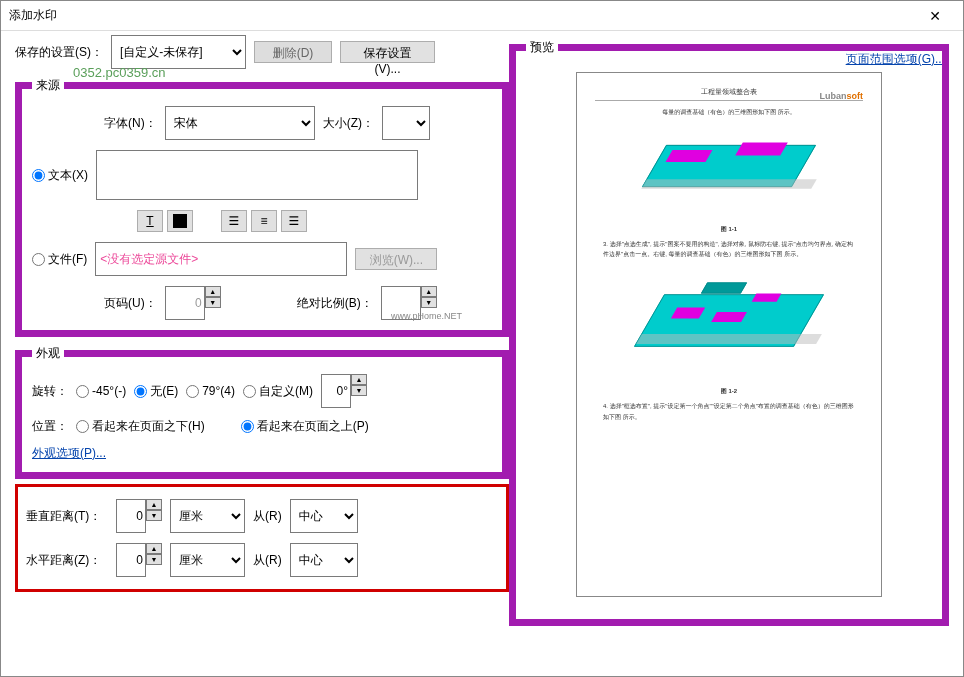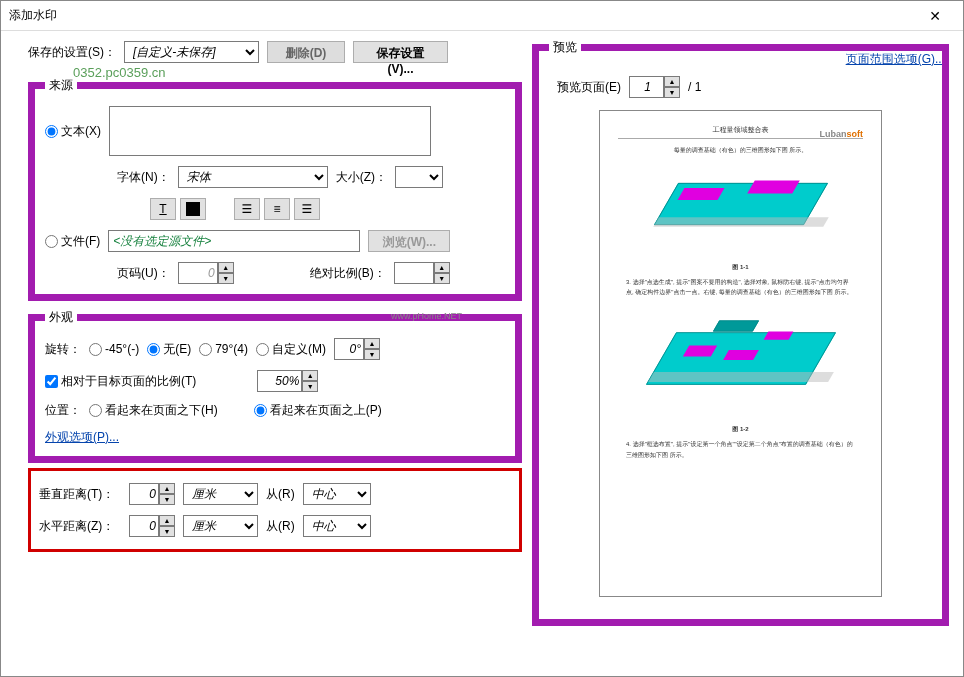--- a/index.html
+++ b/index.html
@@ -5,26 +5,26 @@
     * { box-sizing: border-box; margin: 0; padding: 0; }
     body { font-family: "Microsoft YaHei", Arial, sans-serif; font-size: 12px; background: #fff; color: #000; }
     .window { width: 964px; height: 677px; border: 1px solid #888; position: relative; background: #fff; }
     .titlebar { height: 30px; background: #fff; border-bottom: 1px solid #ddd; display: flex; align-items: center; padding: 0 8px; justify-content: space-between; }
     .titlebar-title { font-size: 12px; }
     .close-btn { width: 40px; height: 30px; text-align: center; line-height: 30px; font-size: 14px; cursor: pointer; }
     .logo-overlay { position: absolute; top: 10px; left: 10px; font-size: 20px; font-weight: bold; z-index: 10; }
     .logo-icon { color: #ff9900; font-size: 24px; vertical-align: middle; }
     .logo-text { color: #0066cc; vertical-align: middle; }
     .logo-sub { position: absolute; top: 64px; left: 72px; font-size: 13px; color: #5a9f5a; z-index: 10; }
-    .content { padding: 8px 14px; display: flex; gap: 10px; height: calc(100% - 72px); margin-left: 13px; }
+    .content { padding: 8px 14px; display: flex; gap: 0; height: calc(100% - 72px); }
     .left-col { width: 494px; display: flex; flex-direction: column; gap: 8px; }
     .right-col { flex: 1; display: flex; flex-direction: column; }
     .toolbar-row { display: flex; align-items: center; gap: 8px; height: 26px; margin-bottom: 4px; }
-    .btn { border: 1px solid #adadad; background: #e1e1e1; padding: 3px 10px; font-size: 12px; cursor: pointer; height: 22px; font-weight: bold; }
-    select, input[type="text"], input[type="number"] { border: 1px solid #7a7a7a; font-size: 12px; height: 22px; padding: 0 4px; background: #fff; font-style: italic; }
+    .btn { border: 1px solid #adadad; background: #e1e1e1; padding: 3px 10px; font-size: 12px; cursor: pointer; height: 22px; }
+    select, input[type="text"], input[type="number"] { border: 1px solid #7a7a7a; font-size: 12px; height: 34px; padding: 0 4px; background: #fff; }
     .link { color: #0645ad; text-decoration: underline; cursor: pointer; }
     fieldset { border: 7px solid #a21caf; padding: 12px 10px 10px; position: relative; }
     legend { padding: 0 4px; font-size: 12px; }
     .row { display: flex; align-items: center; gap: 8px; margin-bottom: 10px; }
     .row label { white-space: nowrap; }
     input[type="radio"], input[type="checkbox"] { margin-right: 3px; vertical-align: middle; }
     .textarea { width: 322px; height: 50px; border: 1px solid #7a7a7a; resize: none; }
     .icon-btn { width: 26px; height: 22px; border: 1px solid #adadad; background: #e1e1e1; display: inline-flex; align-items: center; justify-content: center; cursor: pointer; }
     .black-box { width: 14px; height: 14px; background: #000; }
     .spinner { display: inline-flex; }
@@ -68,43 +68,43 @@
         <span>保存的设置(S)：</span>
         <select style="width:135px">
           <option>[自定义-未保存]</option>
         </select>
         <button class="btn" style="width:78px;background:#ddd;color:#666">删除(D)</button>
         <button class="btn" style="width:95px">保存设置(V)...</button>
       </div>
 
       <fieldset>
         <legend>来源</legend>
-        <div class="row">
-          <label><input type="radio" name="src" checked="" style=""><span>文本(X)</span></label>
-          <textarea class="textarea" style=""></textarea>
-        </div>
         <div class="row" style="margin-left:72px">
           <span>字体(N)：</span>
           <select style="width:150px"><option>宋体</option></select>
           <span>大小(Z)：</span>
           <select style="width:48px"><option></option></select>
+        </div>
+        <div class="row">
+          <label><input type="radio" name="src" checked="" style=""><span>文本(X)</span></label>
+          <textarea class="textarea" style=""></textarea>
         </div>
         <div class="row" style="margin-left:105px;gap:4px">
           <span class="icon-btn" style="text-decoration:underline">T</span>
           <span class="icon-btn">
               <span class="black-box"></span>
             </span>
           <span style="width:20px"></span>
           <span class="icon-btn">☰</span>
           <span class="icon-btn">≡</span>
           <span class="icon-btn">☰</span>
         </div>
         <div class="row">
           <label><input type="radio" name="src" style=""><span>文件(F)</span></label>
-          <input type="text" style="width: 252px; color: #15803d;" value="&lt;没有选定源文件&gt;">
+          <input type="text" style="width: 252px; color: #ec4899;" value="&lt;没有选定源文件&gt;">
           <button class="btn" style="width:82px;color:#999">浏览(W)...</button>
         </div>
         <div class="row" style="margin-left:72px;margin-bottom:0">
           <span>页码(U)：</span>
           <span class="spinner">
             <input type="text" style="color: rgb(153, 153, 153);" value="0">
             <span class="spinner-btns">
                 <span>▲</span>
                 <span>▼</span>
               </span>
@@ -131,31 +131,20 @@
           <label><input type="radio" name="rot" style=""><span>自定义(M)</span></label>
           <span class="spinner">
             <input type="text" style="width: 30px;" value="0°">
             <span class="spinner-btns">
                 <span>▲</span>
                 <span>▼</span>
               </span>
           </span>
         </div>
         <div class="row">
-          <label><input type="checkbox" checked="" style=""><span>相对于目标页面的比例(T)</span></label>
-          <span style="width:45px"></span>
-          <span class="spinner">
-            <input type="text" style="width: 45px;" value="50%">
-            <span class="spinner-btns">
-                <span>▲</span>
-                <span>▼</span>
-              </span>
-          </span>
-        </div>
-        <div class="row">
           <span>位置：</span>
           <label><input type="radio" name="pm" style=""><span>看起来在页面之下(H)</span></label>
           <span style="width:20px"></span>
           <label><input type="radio" name="pm" checked="" style=""><span>看起来在页面之上(P)</span></label>
         </div>
         <a class="link">外观选项(P)...</a>
         
       </fieldset>
 
       <div class="red-box">
@@ -186,31 +175,20 @@
             <span>从(R)</span>
             <select style="width:68px"><option>中心</option></select>
           </div>
         </fieldset>
       </div>
     </div>
 
     <div class="right-col">
       <fieldset style="flex:1;display:flex;flex-direction:column">
         <legend>预览</legend>
-        <div class="preview-header">
-          <span>预览页面(E)</span>
-          <span class="spinner">
-            <input type="text" style="width: 35px; text-align: center;" value="1">
-            <span class="spinner-btns">
-                <span>▲</span>
-                <span>▼</span>
-              </span>
-          </span>
-          <span>/ 1</span>
-        </div>
         <div class="preview-page">
           <div class="page-logo"><span class="l">Luban</span><span class="s">soft</span></div>
           <div style="text-align:center;font-size:7px;border-bottom:1px solid #aaa;padding-bottom:3px;margin-bottom:6px">工程量领域整合表</div>
           <div class="preview-text"><span>每量的调查基础（有色）的三维图形如下图</span> <span>所示。</span></div>
           <div class="iso-block">
             <div class="iso-top" style="left:10px;top:5px;width:150px;height:70px;transform:skewX(-30deg) scaleY(0.6)"></div>
             <div class="iso-wall" style="left:25px;top:20px;width:40px;height:20px;transform:skewX(-30deg) scaleY(0.6)"></div>
             <div class="iso-wall" style="left:95px;top:12px;width:45px;height:22px;transform:skewX(-30deg) scaleY(0.6)"></div>
             <div style="position:absolute;left:0;top:50px;width:170px;height:16px;background:#bbb;transform:skewX(-30deg) scaleY(0.6);opacity:0.5"></div>
           </div>

